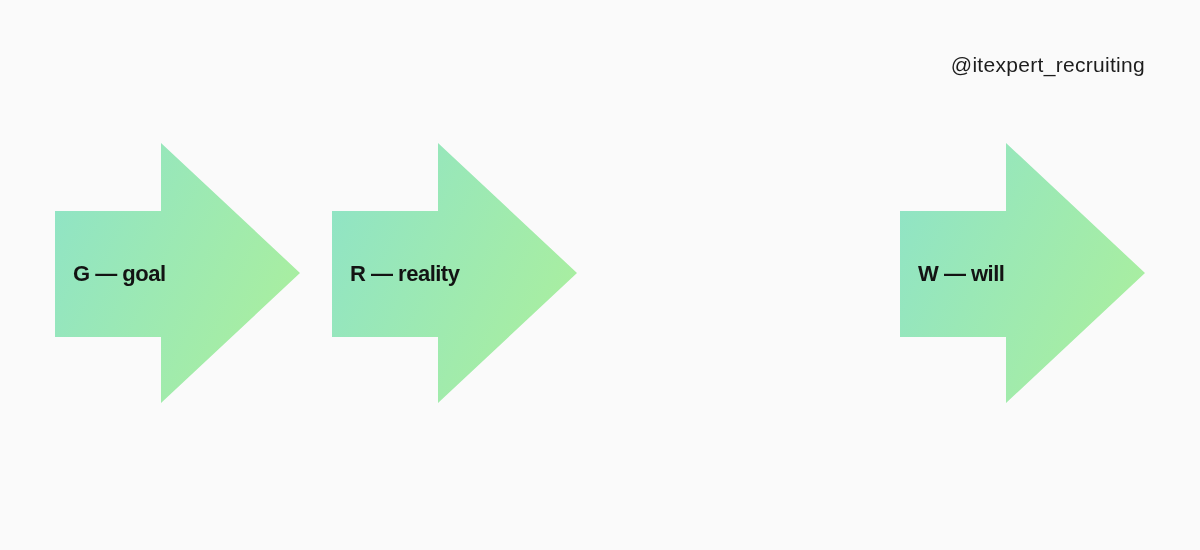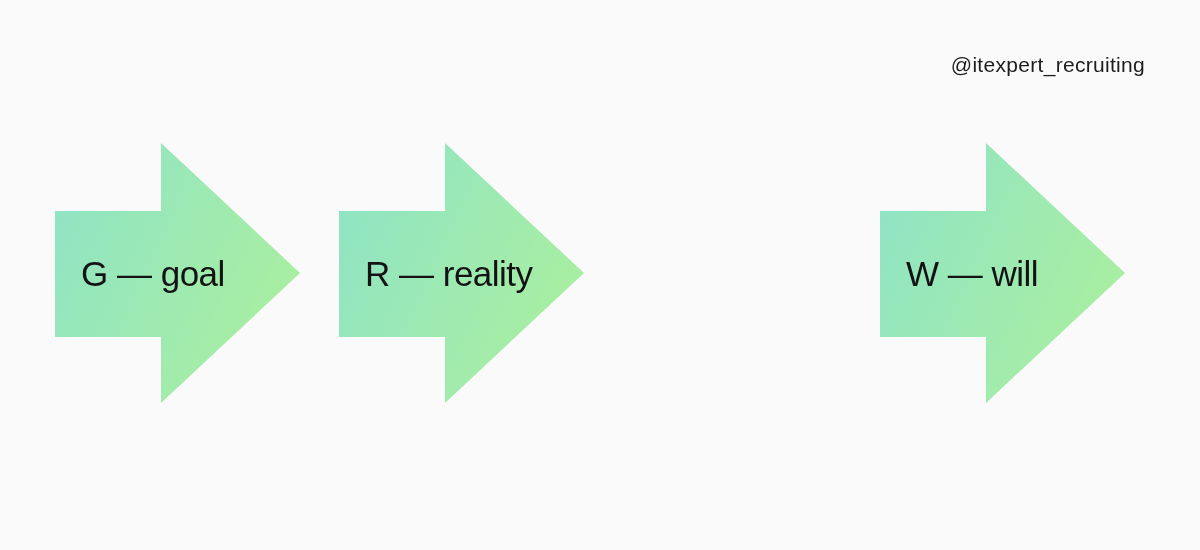--- a/index.html
+++ b/index.html
@@ -30,33 +30,32 @@
     white-space:nowrap;
   }
   .arrow{
     position:absolute;
     top:143px;
     width:245px;height:260px;
     background:linear-gradient(115deg,var(--grad-start) 0%,var(--grad-end) 100%);
     clip-path:polygon(0px 68px,106px 68px,106px 0px,245px 130px,106px 260px,106px 194px,0px 194px);
   }
   .arrow-1{left:55px;}
-  .arrow-2{left:339px;}
+  .arrow-2{left:332px;}
   .arrow-3{left:613px;}
-  .arrow-4{left:880px;}
+  .arrow-4{left:900px;}
   .arrow .label{
     position:absolute;
     left:18px;top:131px;
     transform:translateY(-50%);
-    font-size:35px;
-    font-weight:400;
+    font-size:22px;
+    font-weight:700;
     letter-spacing:-0.5px;
     color:var(--text);
     white-space:nowrap;
-    margin-left:8px;
   }
 </style>
 </head>
 <body>
 
 <div class="canvas">
 
   <div class="watermark">@itexpert_recruiting</div>
 
   <div class="arrow arrow-1">

